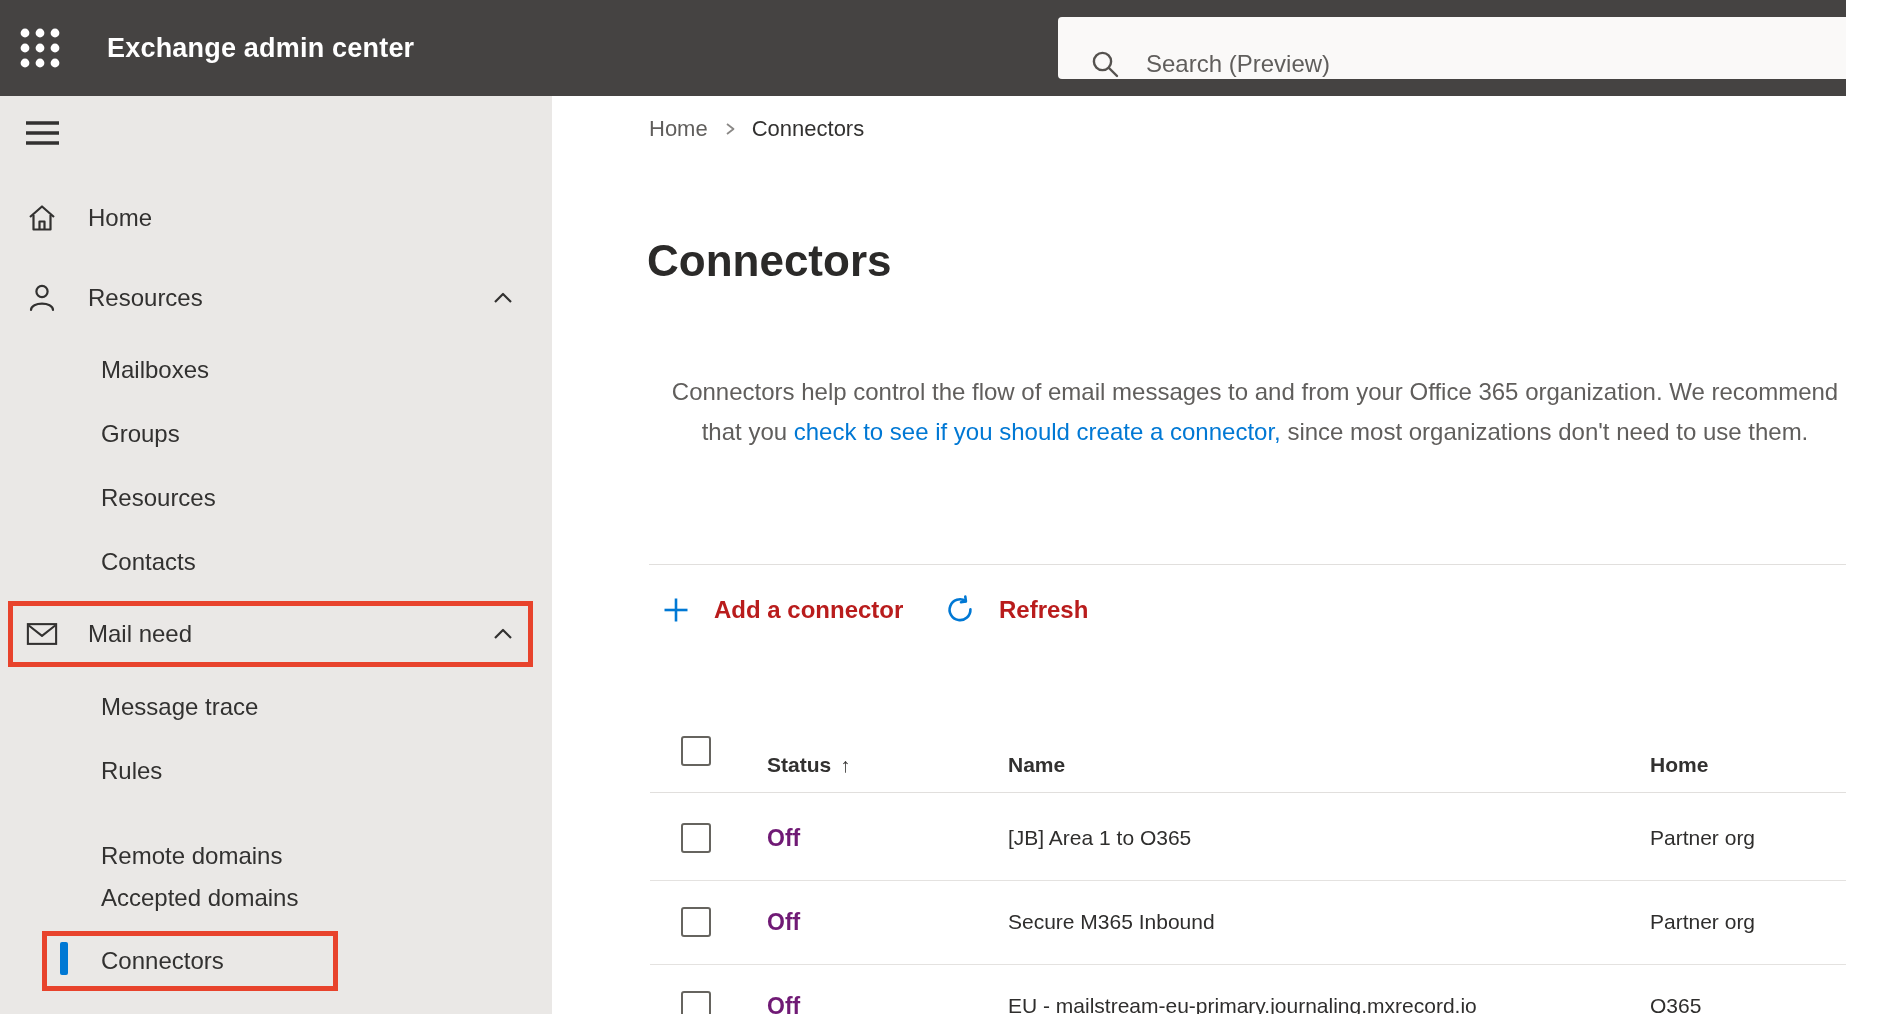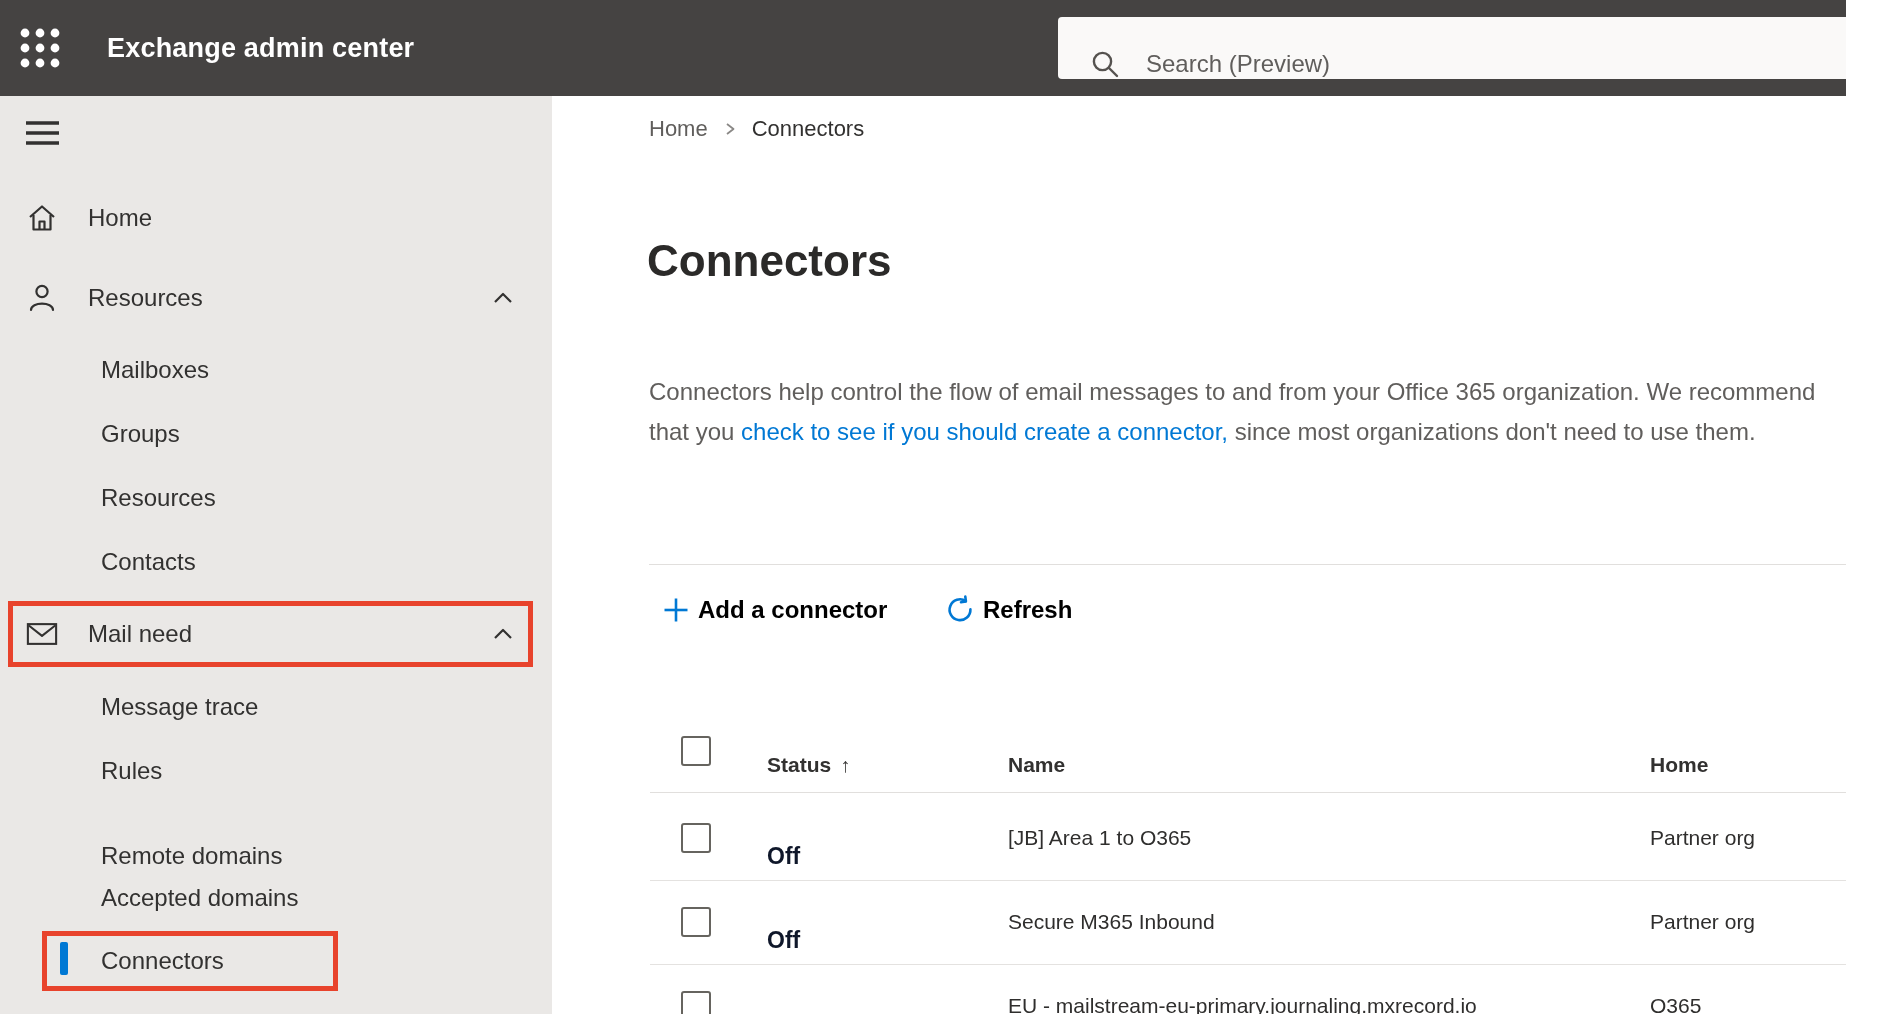--- a/index.html
+++ b/index.html
@@ -32,46 +32,46 @@
   .anno{position:absolute;border:5px solid #e8432c;box-sizing:border-box;pointer-events:none;z-index:5;}
   #anno-mailflow{left:8px;top:505px;width:525px;height:66px;}
   #anno-connectors{left:42px;top:835px;width:296px;height:60px;}
 
   
   .main{position:absolute;left:552px;top:96px;right:0;bottom:0;background:#fff;}
   .breadcrumb{position:absolute;left:97px;top:20px;display:flex;align-items:center;gap:15px;font-size:22px;}
   .bc-home{color:#605e5c;cursor:pointer;}
   .bc-cur{color:#323130;}
   .page-title{position:absolute;left:95px;top:140px;font-size:44px;font-weight:700;color:#2b2a29;}
-  .desc{position:absolute;left:97px;top:252px;width:1212px;font-size:24px;line-height:40px;color:#605e5c;}
+  .desc{position:absolute;left:97px;top:252px;width:1212px;font-size:24px;line-height:40px;color:#605e5c;text-align:center;}
   .desc a{color:#0078d4;text-decoration:none;cursor:pointer;}
   .divider{position:absolute;height:1px;background:#e1dfdd;left:97px;right:0;}
   #div-toolbar{top:468px;}
   #div-head{top:696px;left:98px;}
-  .toolbar-btn{position:absolute;top:492px;height:44px;display:flex;align-items:center;gap:8px;
-               font-size:24px;font-weight:600;color:#000000;cursor:pointer;}
+  .toolbar-btn{position:absolute;top:492px;height:44px;display:flex;align-items:center;gap:24px;
+               font-size:24px;font-weight:600;color:#b91c1c;cursor:pointer;}
   #btn-add{left:110px;}
   #btn-refresh{left:393px;}
 
   .cb{position:absolute;width:30px;height:30px;border:2px solid #66645f;border-radius:3px;
       background:transparent;box-sizing:border-box;cursor:pointer;}
   .thead{position:absolute;left:0;right:0;top:635px;height:44px;font-size:21px;color:#323130;}
   .thead .cbh{left:129px;top:5px;}
   .hlabel{position:absolute;top:22px;cursor:pointer;white-space:nowrap;font-weight:bold;}
   .col-status{left:215px;}
   .col-name{left:456px;}
   .col-from{left:1098px;}
   .sort-arrow{margin-left:9px;font-size:20px;color:#3a3938;}
 
   .trow{position:absolute;left:98px;right:0;height:84px;border-bottom:1px solid #e4e2e0;cursor:pointer;}
   .trow.last{border-bottom:none;}
   #row0{top:700px;}#row1{top:784px;}#row2{top:868px;}
   .trow .cb{left:31px;top:27px;}
   .trow .status{position:absolute;left:117px;top:50%;transform:translateY(-50%);
-                font-weight:700;font-size:23px;color:#0f172a;margin-top:18px;}
+                font-weight:700;font-size:23px;color:#701a75;}
   .trow .name{position:absolute;left:358px;top:50%;transform:translateY(-50%);font-size:21px;color:#2f2e2d;white-space:nowrap;}
   .trow .from{position:absolute;left:1000px;top:50%;transform:translateY(-50%);font-size:21px;color:#2f2e2d;white-space:nowrap;}
 
   svg{display:block;}
 </style>
 </head>
 <body>
 
 <div class="screen">
 

